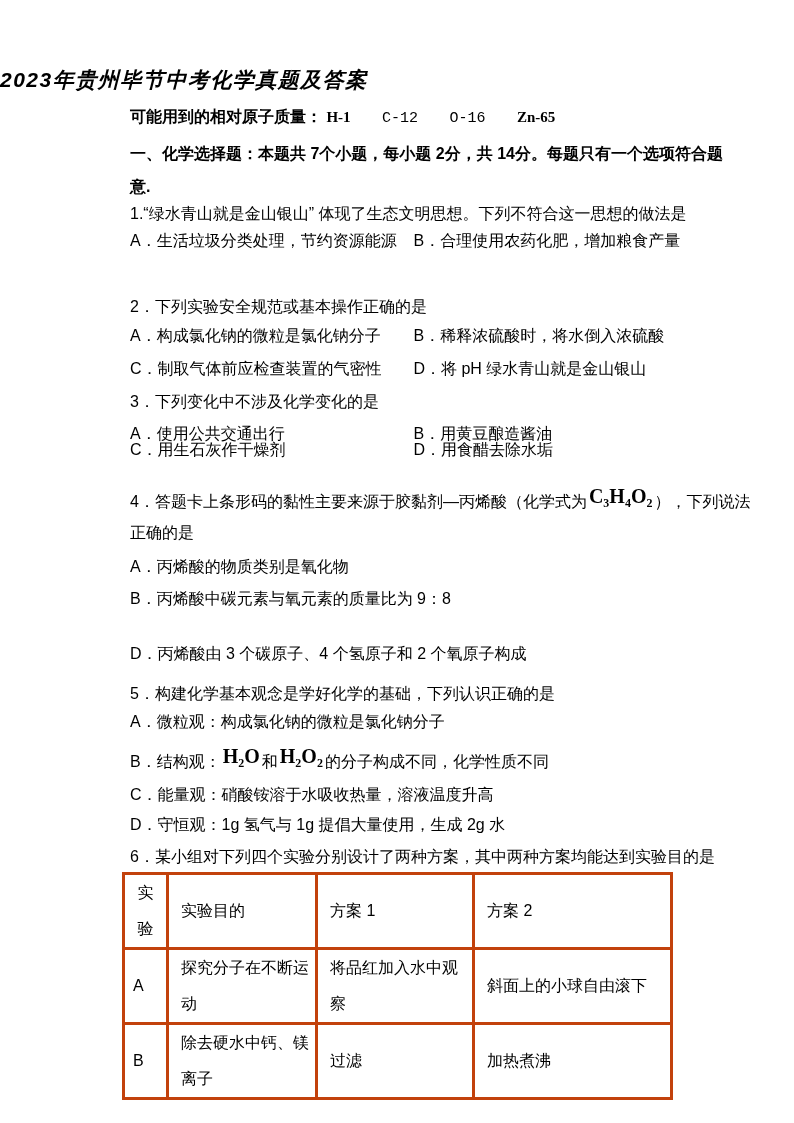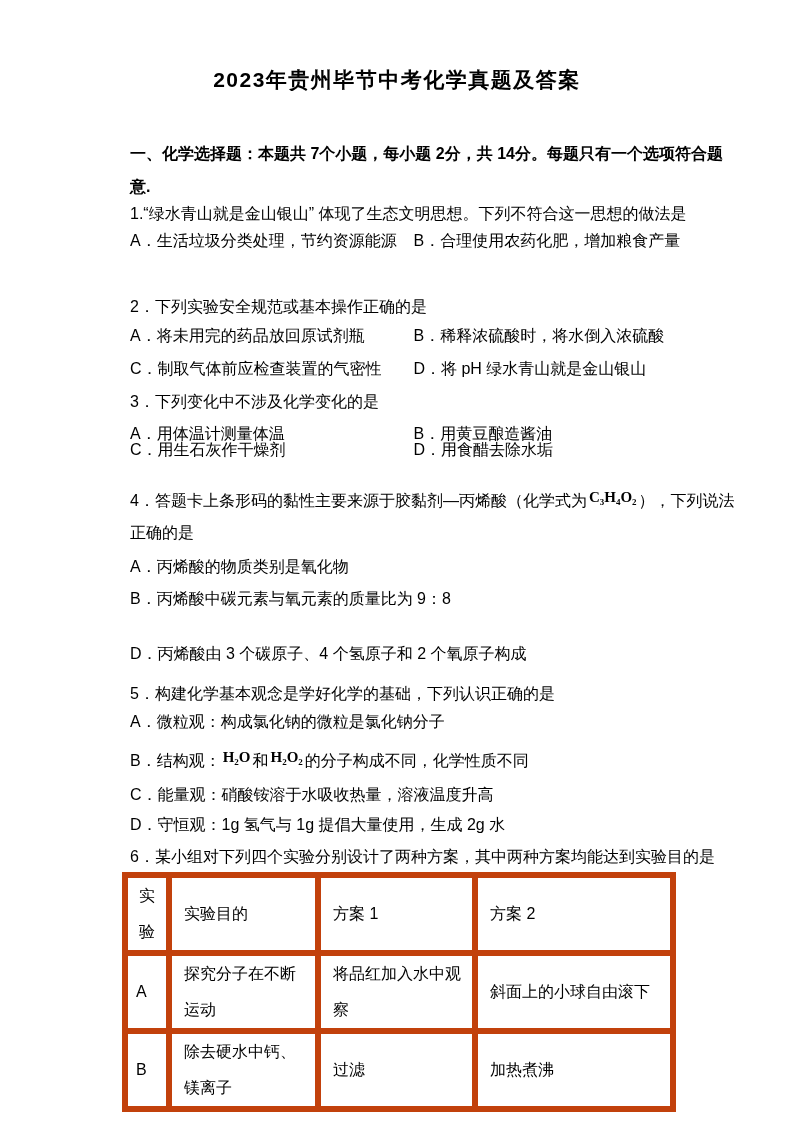--- a/index.html
+++ b/index.html
@@ -7,24 +7,25 @@
     position:relative;
     width:794px; height:1123px;
     background:#ffffff;
     color:#000;
     font-family:"Liberation Sans", sans-serif;
     overflow:hidden;
     margin:0 auto;
   }
   .title {
     position:absolute; left:0; right:0; top:66px;
-    text-align:center;
+    text-align:left;
     font-size:21px; font-weight:bold;
     letter-spacing:1.5px;
     white-space:nowrap;
+    font-style:italic;
   }
   .line {
     position:absolute; left:130px;
     font-size:16px; line-height:19px;
     white-space:nowrap;
   }
   .bold { font-weight:bold; }
   .optrow { position:absolute; left:130px; font-size:16px; line-height:19px; white-space:nowrap; }
   .optA { display:inline-block; width:279px; }
   .mass-serif {
@@ -32,75 +33,82 @@
     font-weight:bold; font-size:15px;
   }
   .mass-mono {
     font-family:"Liberation Mono", monospace;
     font-size:15px;
   }
   .mass-gap { margin-left:27px; }
   .chem {
     font-family:"Liberation Serif", serif;
     font-weight:bold;
-    font-size:15px;
+    font-size:20px;
     position:relative; top:-4px;
     padding:0 2px;
   }
   table.exp {
     position:absolute; left:122px; top:872px;
     width:548px;
     border-collapse:collapse;
     table-layout:fixed;
   }
   table.exp td {
-    border:6px solid #c2410c;
+    border:3px solid #c2410c;
     font-size:16px;
     line-height:36px;
     vertical-align:middle;
     padding:0 4px 0 12px;
     white-space:normal;
     word-break:break-all;
   }
   table.exp td.c1 { text-align:left; padding-left:8px; }
   table.exp tr.hdr td.c1 { text-align:center; padding:0 10px; }
   table.exp tr.hdr { height:72px; }
   table.exp tr.rowA { height:42px; }
   table.exp tr.rowB { height:75px; }
 </style>
 </head>
 <body>
 
 <div class="page">
 
   <div class="title">2023年贵州毕节中考化学真题及答案</div>
 
+  <div class="line" style="top:107px;">
+    <span class="bold">可能用到的相对原子质量：</span>
+    <span class="mass-serif">H-1</span>
+    <span class="mass-mono mass-gap">C-12</span>
+    <span class="mass-mono mass-gap">O-16</span>
+    <span class="mass-serif mass-gap">Zn-65</span>
+  </div>
 
   <div class="line bold" style="top:144px;">一、化学选择题：本题共 7个小题，每小题 2分，共 14分。每题只有一个选项符合题</div>
   <div class="line bold" style="top:177px;">意.</div>
 
   <div class="line" style="top:204px;">1.“绿水青山就是金山银山” 体现了生态文明思想。下列不符合这一思想的做法是</div>
   <div class="optrow" style="top:231px;">
     <span class="optA">A．生活垃圾分类处理，节约资源能源</span>
     <span>B．合理使用农药化肥，增加粮食产量</span>
   </div>
 
   <div class="line" style="top:297px;">2．下列实验安全规范或基本操作正确的是</div>
   <div class="optrow" style="top:326px;">
-    <span class="optA">A．将未用完的药品放回原试剂瓶</span>
+    <span class="optA">A．构成氯化钠的微粒是氯化钠分子</span>
     <span>B．稀释浓硫酸时，将水倒入浓硫酸</span>
   </div>
   <div class="optrow" style="top:359px;">
     <span class="optA">C．制取气体前应检查装置的气密性</span>
     <span>D．将 pH 绿水青山就是金山银山</span>
   </div>
 
   <div class="line" style="top:392px;">3．下列变化中不涉及化学变化的是</div>
   <div class="optrow" style="top:424px;">
-    <span class="optA">A．用体温计测量体温</span>
+    <span class="optA">A．使用公共交通出行</span>
     <span>B．用黄豆酿造酱油</span>
   </div>
   <div class="optrow" style="top:440px;">
     <span class="optA">C．用生石灰作干燥剂</span>
     <span>D．用食醋去除水垢</span>
   </div>
 
   <div class="line" style="top:491px;">
     <span>4．答题卡上条形码的黏性主要来源于胶黏剂—丙烯酸（化学式为</span><span class="chem">C₃H₄O₂</span><span>），下列说法</span>
   </div>

